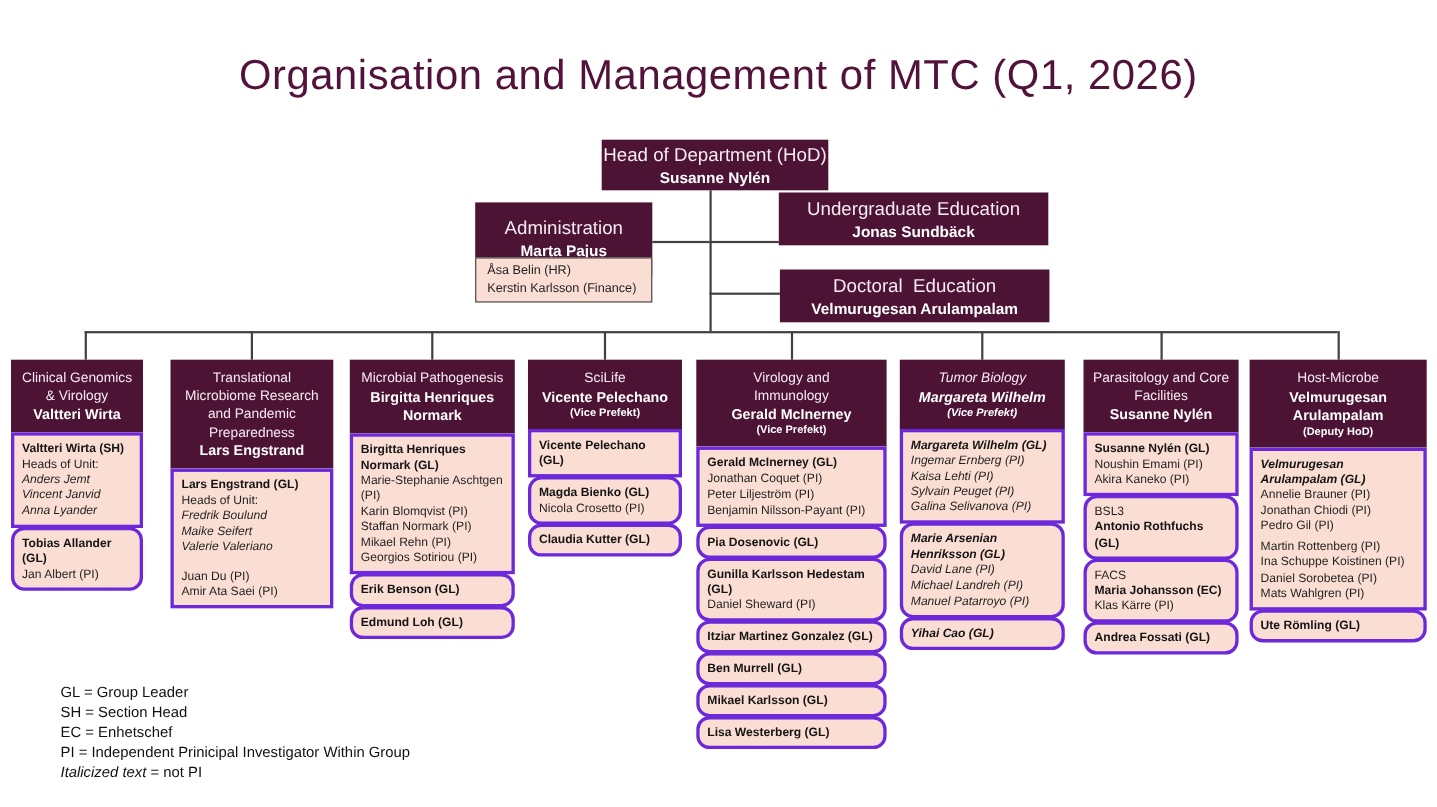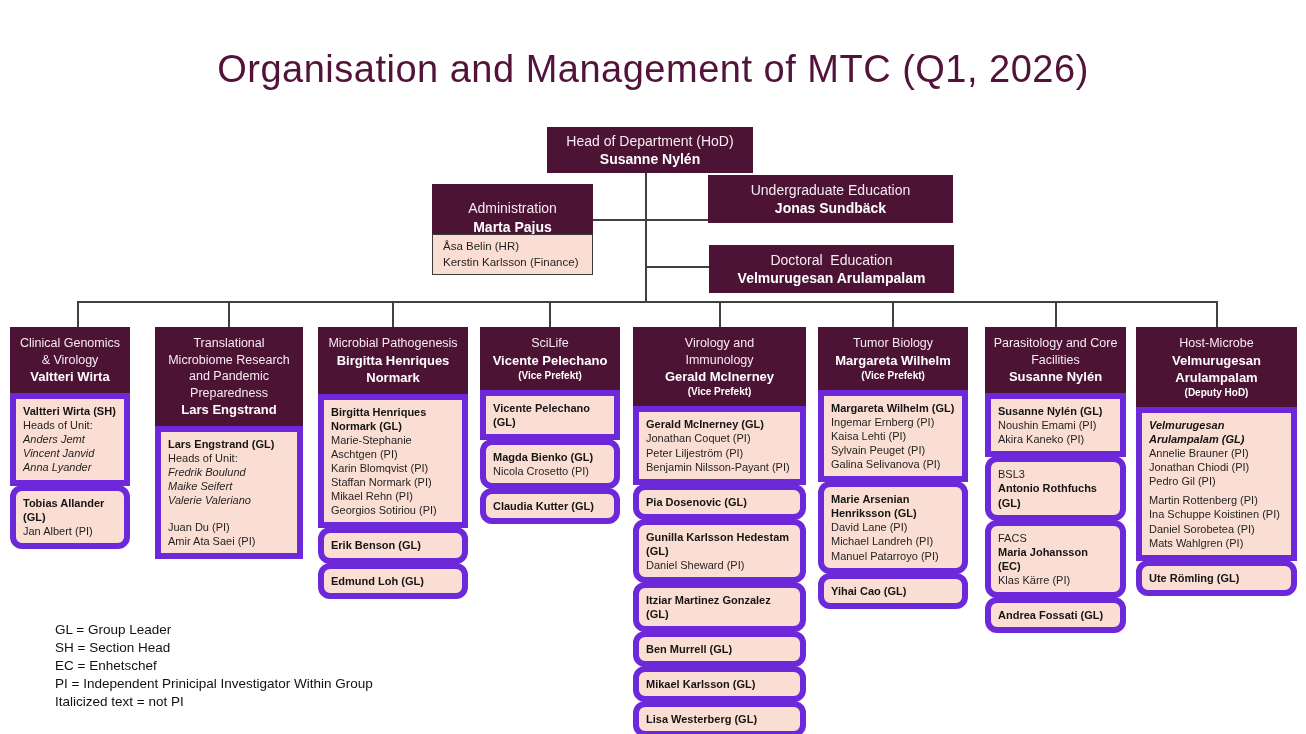--- a/index.html
+++ b/index.html
@@ -11,66 +11,66 @@
   .page-title{
     position:absolute;top:48px;left:0;width:100%;text-align:center;
     font-size:38px;font-weight:500;color:#53123a;letter-spacing:.5px;
   }
   
   .tb{
     position:absolute;background:#4d1334;color:#fff;
     display:flex;flex-direction:column;align-items:center;justify-content:center;
     text-align:center;box-sizing:border-box;
   }
-  .tb-role{font-size:14px;font-weight:400;color:#f6ebf1;white-space:pre-wrap;line-height:1.3;}
+  .tb-role{font-size:17px;font-weight:400;color:#f6ebf1;white-space:pre-wrap;line-height:1.3;}
   .tb-name{font-size:14px;font-weight:700;line-height:1.3;}
   
   .staff-box{
     position:absolute;background:#fbded3;border:1px solid #3c3c3c;box-sizing:border-box;
     padding:4px 10px;display:flex;flex-direction:column;justify-content:center;
   }
   .staff-line{font-size:11.5px;color:#1f1f1f;line-height:1.35;}
   
   .line{position:absolute;background:#404040;}
   .line-h{height:1.5px;}
   .line-v{width:1.5px;}
   
   #departments-row{position:absolute;top:327px;left:0;width:100%;height:0;}
   .dept{position:absolute;top:0;box-sizing:border-box;}
   .dept:nth-child(1){left:10px;width:120px;}
   .dept:nth-child(2){left:155px;width:148px;}
   .dept:nth-child(3){left:318px;width:150px;}
   .dept:nth-child(4){left:480px;width:140px;}
   .dept:nth-child(5){left:633px;width:173px;}
-  .dept:nth-child(6){left:818px;width:150px;}
+  .dept:nth-child(6){left:818px;width:150px;font-style:italic;}
   .dept:nth-child(7){left:985px;width:141px;}
   .dept:nth-child(8){left:1136px;width:161px;}
   .dept-header{
     background:#4d1334;color:#fff;text-align:center;
     padding:8px 5px;font-size:12.5px;line-height:1.32;box-sizing:border-box;
   }
   .dept:nth-child(5) .dept-header{padding-left:20px;padding-right:20px;}
   .dept-title{font-weight:400;color:#f6ebf1;}
   .dept-head{font-weight:700;font-size:13px;}
   .dept-suffix{font-weight:700;font-size:10px;}
   .sect{
-    background:#fbded3;border:6px solid #6d28d9;box-sizing:border-box;
+    background:#fbded3;border:3px solid #6d28d9;box-sizing:border-box;
     padding:5px 7px;text-align:left;
   }
   .sect + .sect{margin-top:-1px;border-radius:12px;}
   .ln{font-size:11px;line-height:1.28;color:#1f1f1f;font-weight:400;}
   .ln.bold{font-weight:700;color:#141414;}
   .ln.italic{font-style:italic;}
   .ln.bolditalic{font-weight:700;font-style:italic;color:#141414;}
   .ln.gap{height:12px;}
   .ln.smallgap{height:5px;}
   
   .legend{position:absolute;left:55px;top:621px;color:#111;}
   .legend-line{font-size:13.5px;line-height:1.33;}
-  .legend-line .em{}
+  .legend-line .em{font-style:italic;}
 </style>
 </head>
 <body>
 
 <div id="canvas">
 
   <div class="page-title">Organisation and Management of MTC (Q1, 2026)</div>
 
   <div class="line line-v" style="left:645px;top:173px;height:128px;"></div>
   <div class="line line-h" style="left:593px;top:219px;width:52px;"></div>

